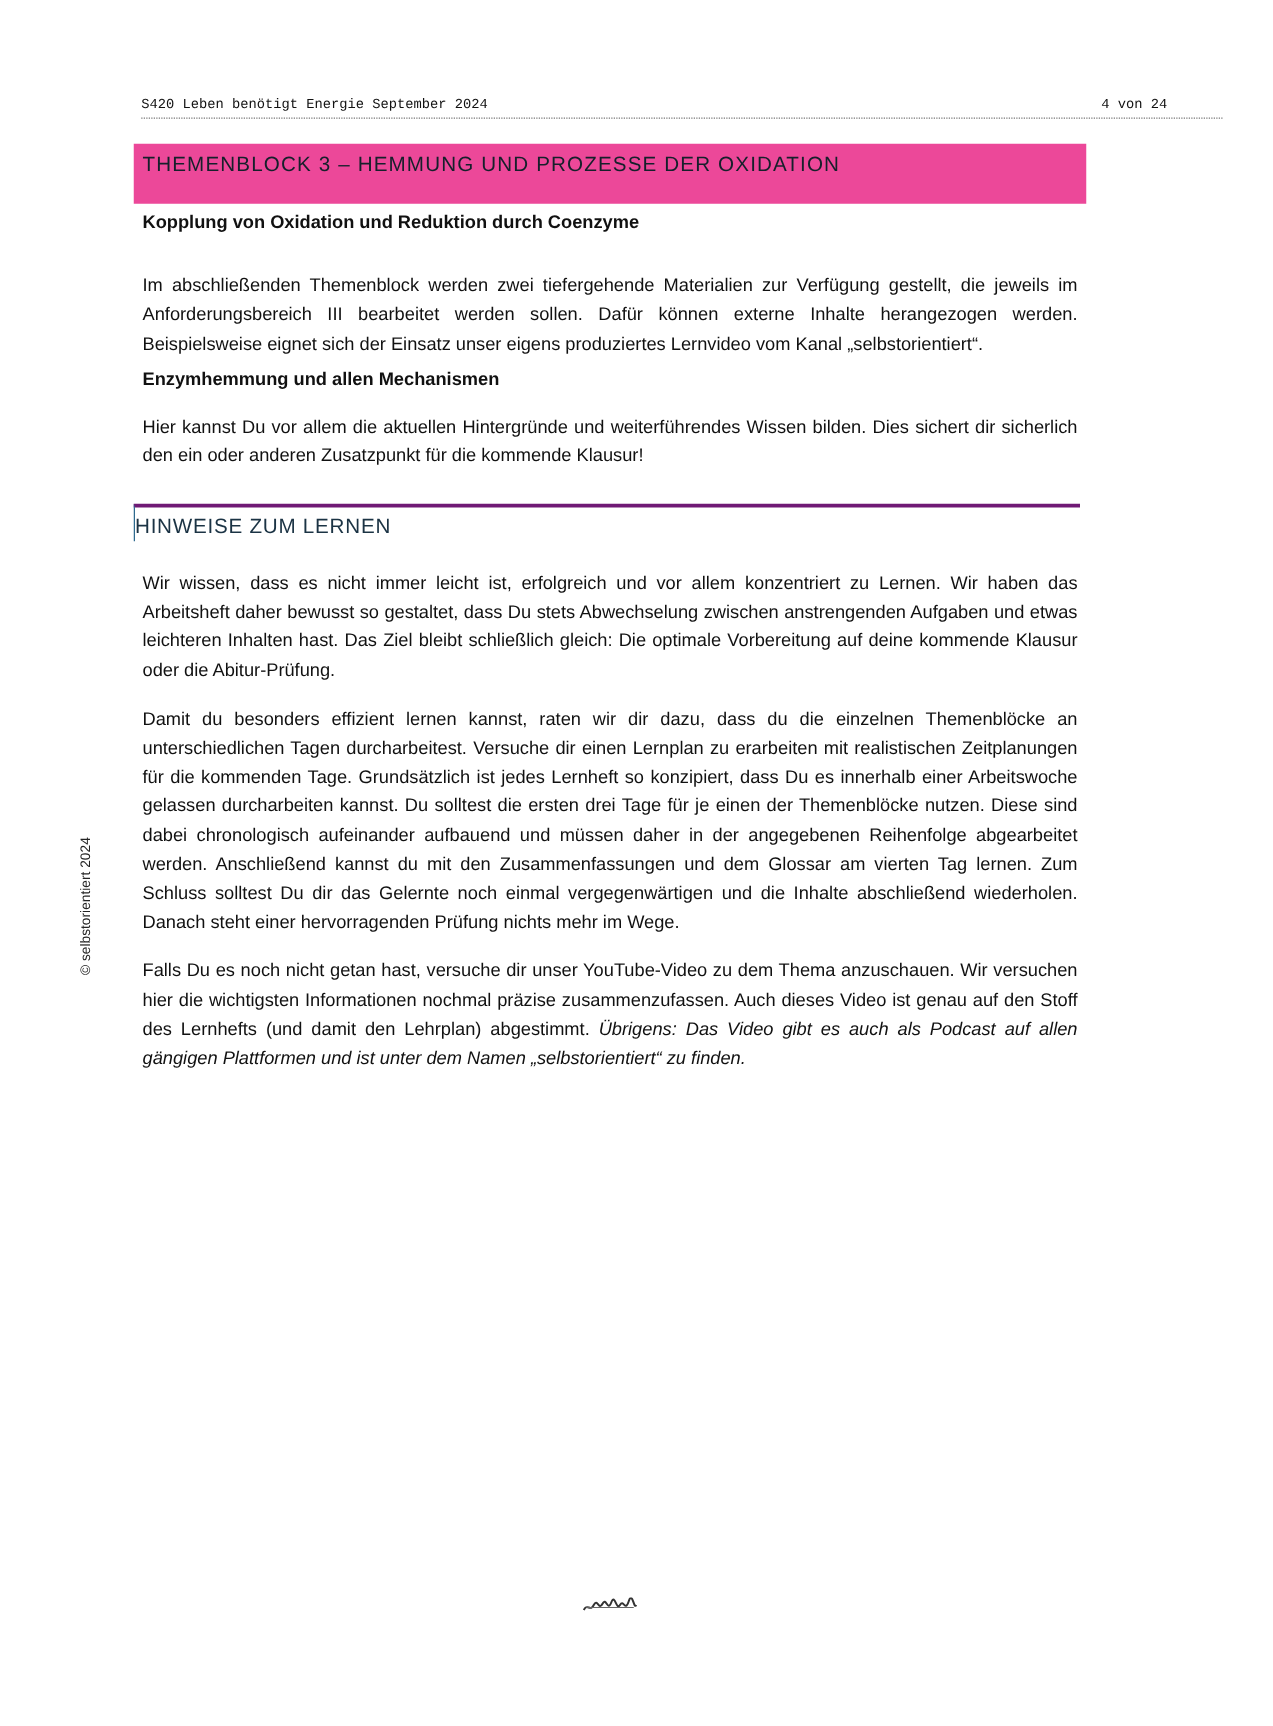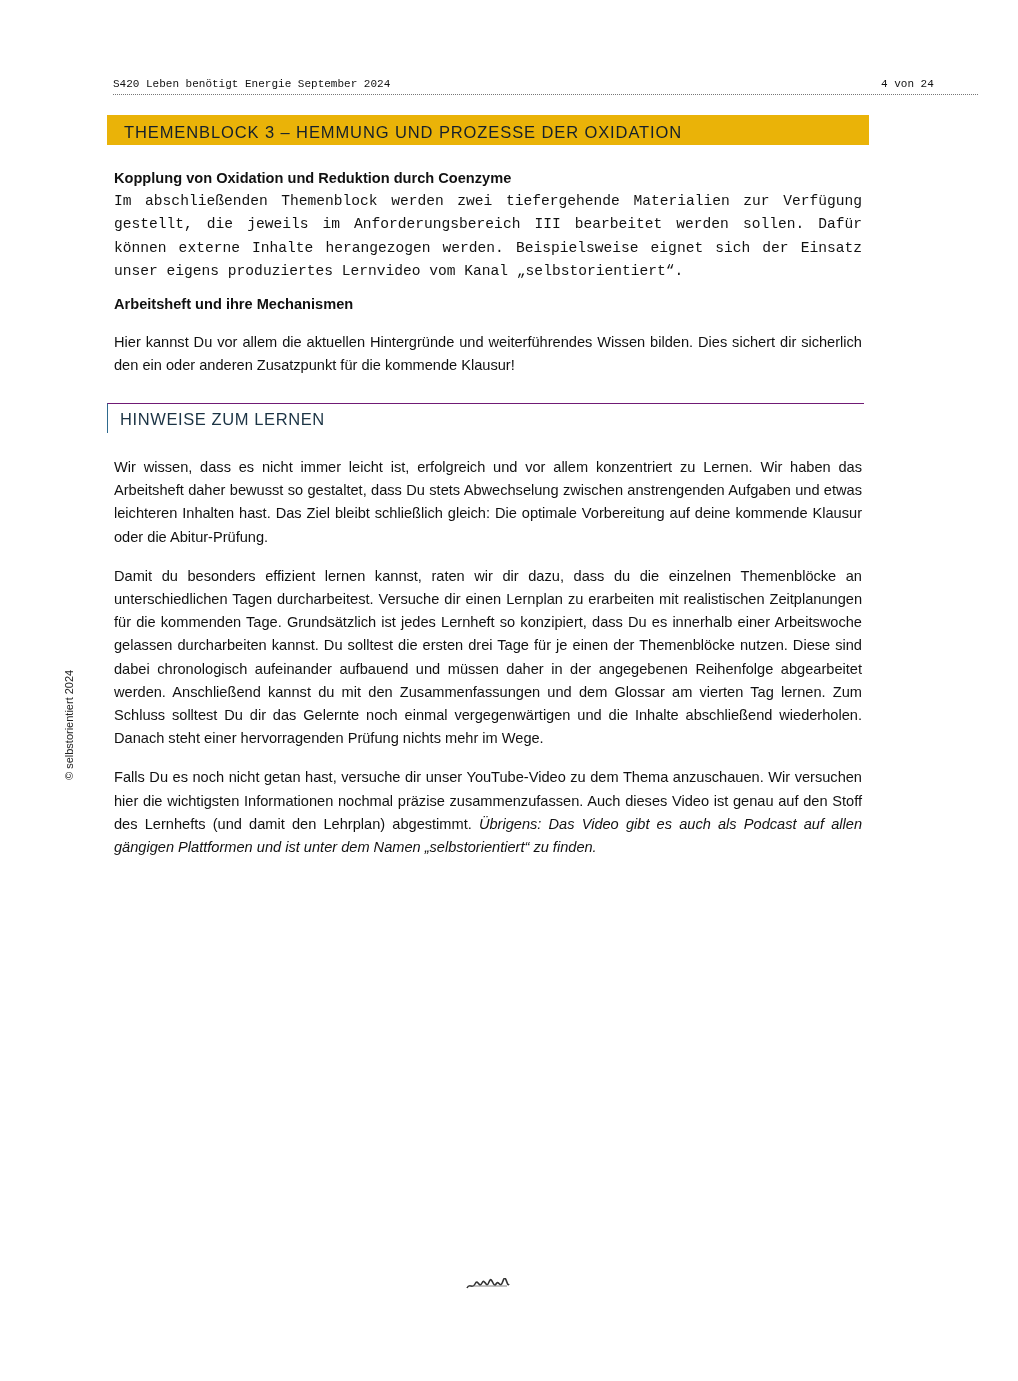--- a/index.html
+++ b/index.html
@@ -2,25 +2,25 @@
 <html><head>
 <meta charset="utf-8">
 <style>
   html, body { margin: 0; padding: 0; background: #ffffff; }
   body { width: 1018px; height: 1381px; position: relative; overflow: hidden;
          font-family: "Liberation Sans", sans-serif; color: #111; }
   .header { position: absolute; left: 113px; top: 77px; width: 865px; height: 17px;
             border-bottom: 1px dotted #777; font-size: 11px; font-family: Liberation Mono, monospace; }
   .header .left { position: absolute; left: 0; top: 1px; }
   .header .right { position: absolute; left: 768px; top: 1px; }
-  .section-banner { position: absolute; left: 107px; top: 115px; width: 762px; height: 30px;
-            background: #eab308; box-sizing: border-box; padding-left: 17px; }
+  .section-banner { position: absolute; left: 107px; top: 115px; width: 762px; height: 48px;
+            background: #ec4899; box-sizing: border-box; padding-left: 7px; }
   .section-banner span { display: block; line-height: 35px; font-size: 16.5px; letter-spacing: 0.9px; color: #15202b; }
   .section2 { position: absolute; left: 107px; top: 403px; width: 757px; height: 30px;
-            border-top: 1px solid #701a75; border-left: 1px solid #2e6a8e; box-sizing: border-box; padding-left: 12px; }
+            border-top: 3px solid #701a75; border-left: 1px solid #2e6a8e; box-sizing: border-box; padding-left: 0; }
   .section2 span { display: block; line-height: 30px; font-size: 16.5px; letter-spacing: 0.6px; color: #1b3344; }
   .content { position: absolute; left: 114px; width: 748px; font-size: 14.6px; line-height: 23.2px; }
   .subhead { font-weight: bold; font-size: 14.6px; }
   p { margin: 0; text-align: justify; }
   .copyright { position: absolute; left: 63px; top: 780px; transform-origin: 0 0; transform: rotate(-90deg);
                font-size: 11px; white-space: nowrap; color: #222; }
   .sig { position: absolute; left: 466px; top: 1278px; width: 44px; height: 14px; }
 </style>
 </head>
 <body>
@@ -29,25 +29,25 @@
   <span class="left">S420 Leben benötigt Energie September 2024</span>
   <span class="right">4 von 24</span>
 </div>
 
 <div class="section-banner">
   <span>THEMENBLOCK 3 – HEMMUNG UND PROZESSE DER OXIDATION</span>
 </div>
 
 <div class="content" style="top:167px;">
   <div class="subhead">Kopplung von Oxidation und Reduktion durch Coenzyme</div>
-  <p style="margin-top:0;font-family:Liberation Mono, monospace;">Im abschließenden Themenblock werden zwei tiefergehende Materialien zur Verfügung gestellt, die jeweils im Anforderungsbereich III bearbeitet werden sollen. Dafür können externe Inhalte herangezogen werden. Beispielsweise eignet sich der Einsatz unser eigens produziertes Lernvideo vom Kanal „selbstorientiert“.</p>
+  <p style="margin-top:28px;">Im abschließenden Themenblock werden zwei tiefergehende Materialien zur Verfügung gestellt, die jeweils im Anforderungsbereich III bearbeitet werden sollen. Dafür können externe Inhalte herangezogen werden. Beispielsweise eignet sich der Einsatz unser eigens produziertes Lernvideo vom Kanal „selbstorientiert“.</p>
 </div>
 
 <div class="content" style="top:293px;">
-  <div class="subhead">Arbeitsheft und ihre Mechanismen</div>
+  <div class="subhead">Enzymhemmung und allen Mechanismen</div>
   <p style="margin-top:15px;">Hier kannst Du vor allem die aktuellen Hintergründe und weiterführendes Wissen bilden. Dies sichert dir sicherlich den ein oder anderen Zusatzpunkt für die kommende Klausur!</p>
 </div>
 
 <div class="section2">
   <span>HINWEISE ZUM LERNEN</span>
 </div>
 
 <div class="content" style="top:456px;">
   <p>Wir wissen, dass es nicht immer leicht ist, erfolgreich und vor allem konzentriert zu Lernen. Wir haben das Arbeitsheft daher bewusst so gestaltet, dass Du stets Abwechselung zwischen anstrengenden Aufgaben und etwas leichteren Inhalten hast. Das Ziel bleibt schließlich gleich: Die optimale Vorbereitung auf deine kommende Klausur oder die Abitur-Prüfung.</p>
   <p style="margin-top:16px;">Damit du besonders effizient lernen kannst, raten wir dir dazu, dass du die einzelnen Themenblöcke an unterschiedlichen Tagen durcharbeitest. Versuche dir einen Lernplan zu erarbeiten mit realistischen Zeitplanungen für die kommenden Tage. Grundsätzlich ist jedes Lernheft so konzipiert, dass Du es innerhalb einer Arbeitswoche gelassen durcharbeiten kannst. Du solltest die ersten drei Tage für je einen der Themenblöcke nutzen. Diese sind dabei chronologisch aufeinander aufbauend und müssen daher in der angegebenen Reihenfolge abgearbeitet werden. Anschließend kannst du mit den Zusammenfassungen und dem Glossar am vierten Tag lernen. Zum Schluss solltest Du dir das Gelernte noch einmal vergegenwärtigen und die Inhalte abschließend wiederholen. Danach steht einer hervorragenden Prüfung nichts mehr im Wege.</p>

